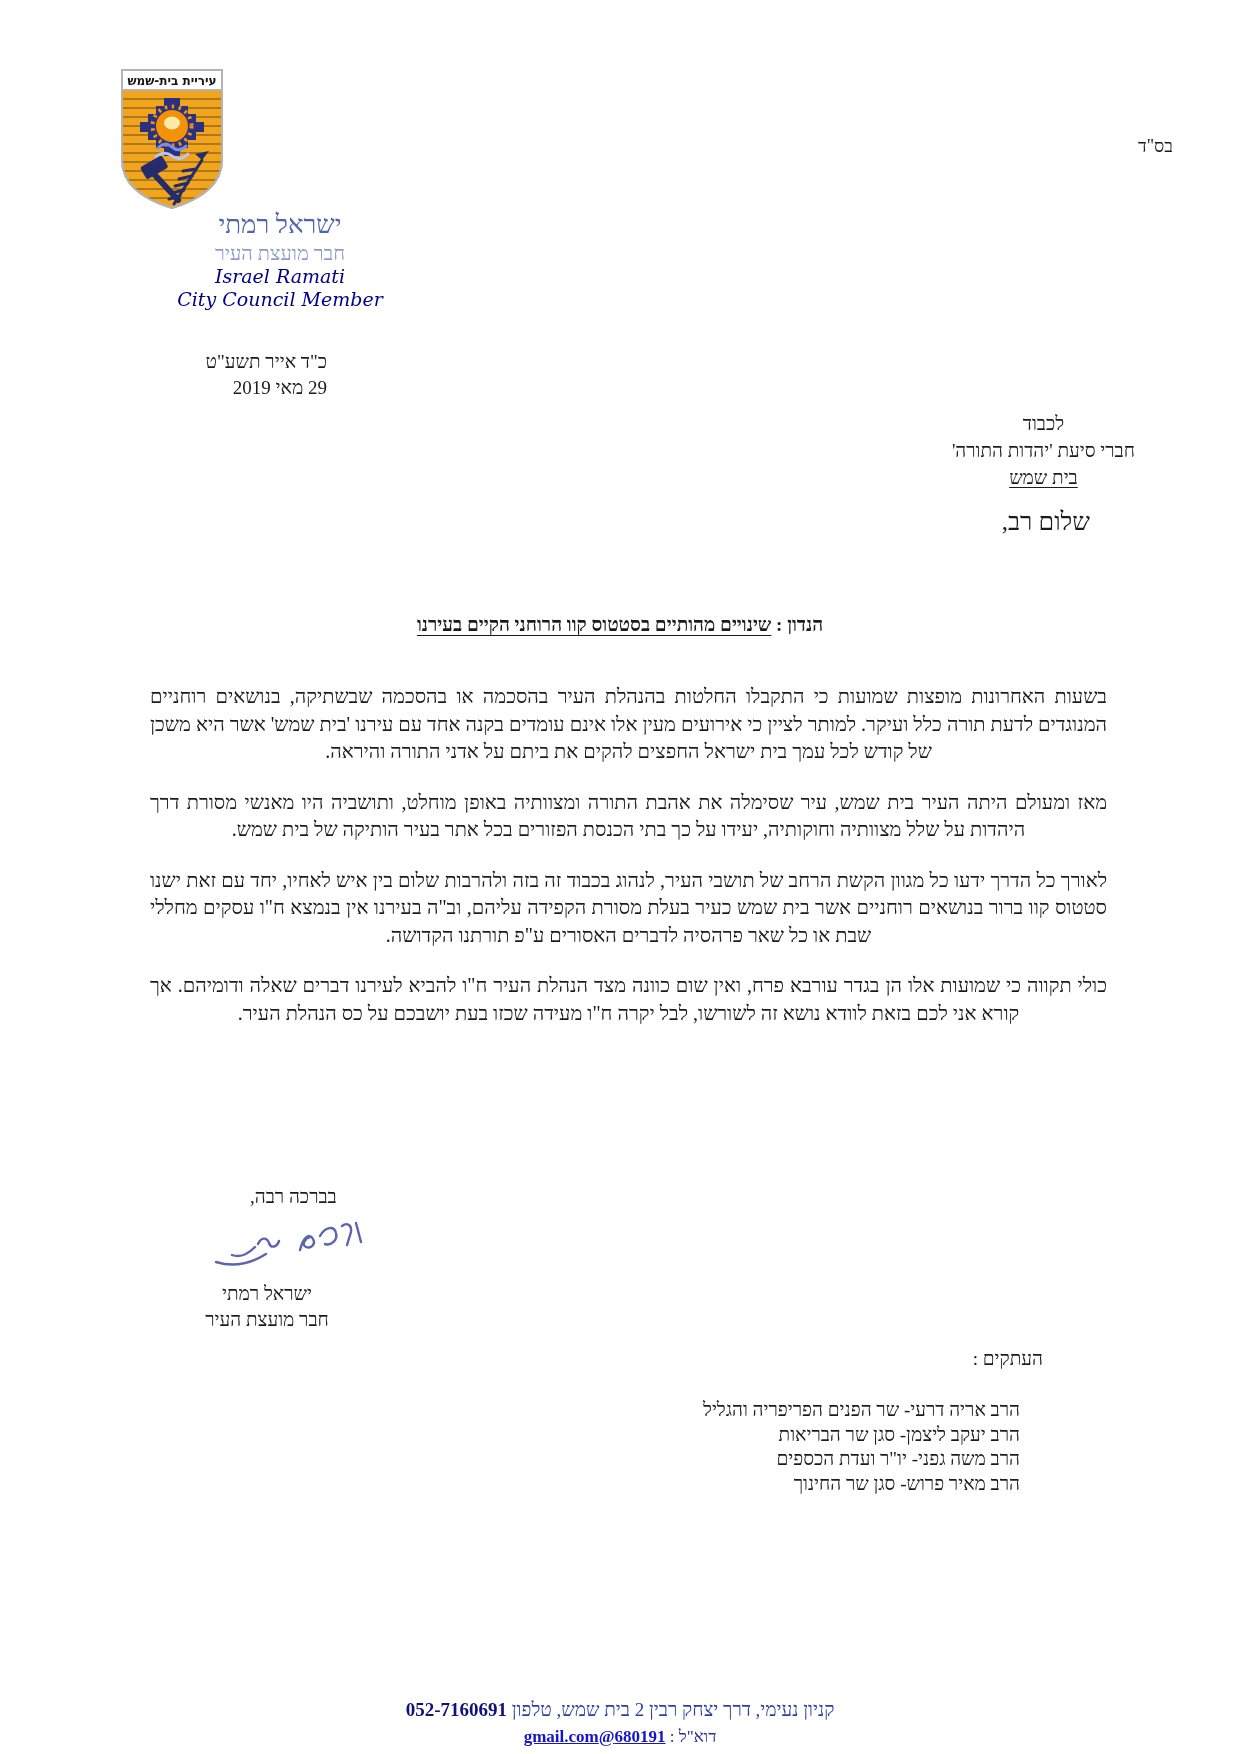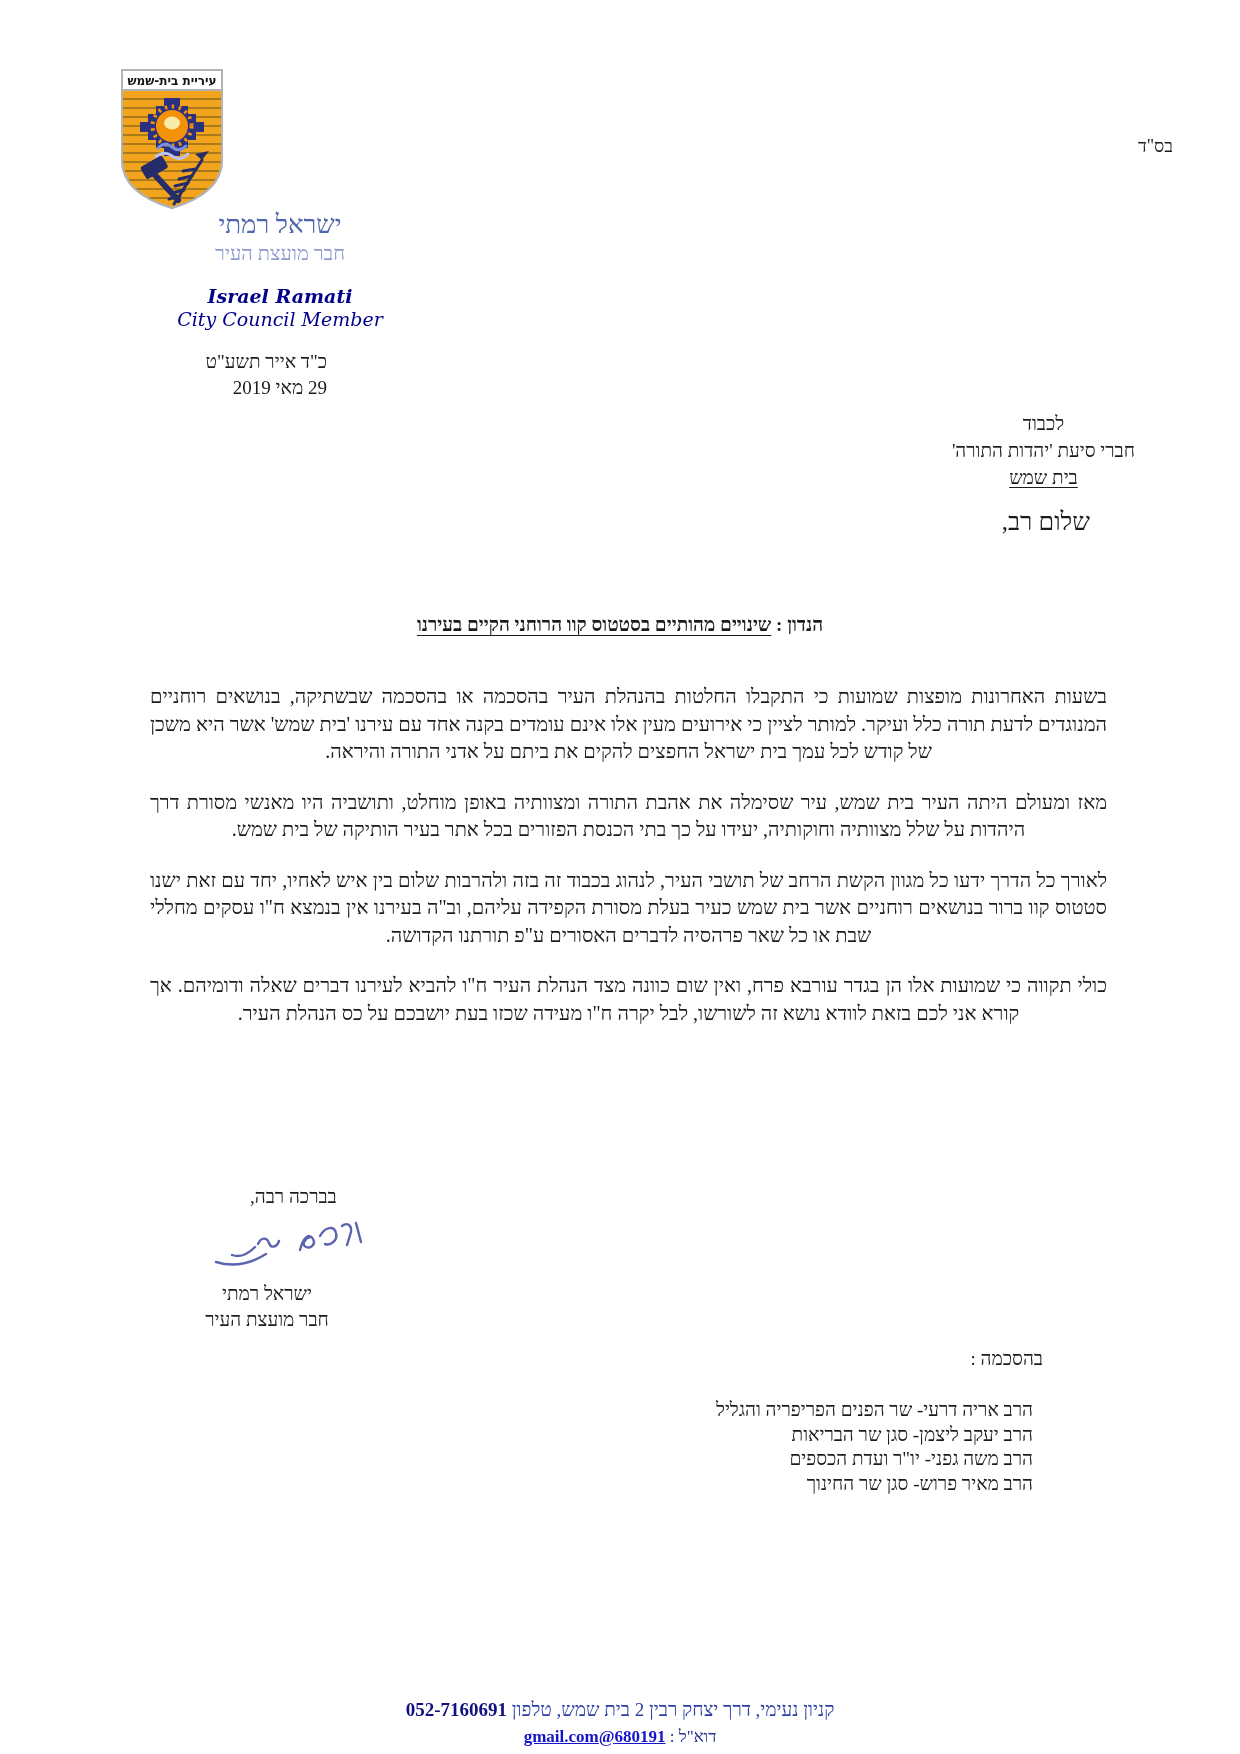--- a/index.html
+++ b/index.html
@@ -12,42 +12,42 @@
 
   .logo-wrap { position:absolute; top:60px; left:114px; width:116px; height:152px; }
 
   .head-titles { position:absolute; top:56px; left:300px; width:520px; text-align:center; color:#1a1a80; }
   .title-he { font-size:28px; font-weight:bold; font-style:italic; font-family:"DejaVu Serif","DejaVu Sans",serif; direction:rtl; }
   .title-en { font-size:25px; font-weight:bold; font-style:italic; font-family:"DejaVu Serif",serif; margin-top:3px; }
 
   .sender { position:absolute; top:210px; left:155px; width:250px; text-align:center; }
   .sender-name-he { font-size:26px; color:#4f66ad; direction:rtl; }
   .sender-role-he { font-size:20px; color:#8d9ace; direction:rtl; margin-top:2px; }
-  .sender-name-en { font-size:19px; font-weight:bold; font-style:italic; color:#00008b; font-family:"DejaVu Serif",serif; margin-top:20px; }
+  .sender-name-en { font-size:19px; font-weight:normal; font-style:italic; color:#00008b; font-family:"DejaVu Serif",serif; margin-top:0; }
   .sender-role-en { font-size:19px; font-weight:normal; font-style:italic; color:#00008b; font-family:"DejaVu Serif",serif; margin-top:1px; }
 
   .date-block { position:absolute; top:349px; left:160px; width:167px; direction:rtl; text-align:right; font-size:19px; line-height:26px; }
 
   .recipient { position:absolute; top:410px; right:105px; direction:rtl; text-align:center; font-size:19px; line-height:27px; }
   .recipient-city { text-decoration:underline; text-underline-offset:3px; }
 
   .greeting { position:absolute; top:508px; right:150px; direction:rtl; font-size:25px; }
 
   .subject { position:absolute; top:614px; left:60px; width:1120px; text-align:center; direction:rtl; font-size:19px; font-weight:bold; }
   .subject-text { text-decoration:underline; text-underline-offset:4px; }
 
   .body-text { position:absolute; top:683px; left:150px; width:957px; direction:rtl; font-size:20px; line-height:27.5px; }
   .body-text p { margin:0 0 23px 0; text-align:justify; text-align-last:center; }
 
   .closing-salutation { position:absolute; top:1186px; left:250px; direction:rtl; font-size:19px; }
   .signature-wrap { position:absolute; top:1214px; left:188px; width:200px; height:68px; }
   .sig-block { position:absolute; top:1281px; left:172px; width:190px; text-align:center; direction:rtl; font-size:19px; line-height:26px; }
 
   .copies-label { position:absolute; top:1348px; right:197px; direction:rtl; font-size:19px; }
-  .copies-list { position:absolute; top:1398px; right:207px; direction:rtl; text-align:right; font-size:19px; line-height:24.5px; }
+  .copies-list { position:absolute; top:1398px; right:220px; direction:rtl; text-align:right; font-size:19px; line-height:24.5px; }
 
   .footer { position:absolute; top:1696px; left:0; width:100%; text-align:center; direction:rtl; font-size:19px; color:#2b3ea1; line-height:27px; }
   .footer-phone { font-weight:bold; color:#10107e; }
   .footer-email-line { font-size:17px; color:#26338f; }
   .footer-email { font-weight:bold; color:#1414c8; text-decoration:underline; cursor:pointer; }
 </style>
 </head>
 <body>
 
 <div class="page">
@@ -144,21 +144,21 @@
         <path d="M28,48 c16,5 34,2 50,-8"></path>
       </g>
     </svg>
   </div>
 
   <div class="sig-block">
     <div>ישראל רמתי</div>
     <div>חבר מועצת העיר</div>
   </div>
 
-  <div class="copies-label">בהסכמה :</div>
+  <div class="copies-label">העתקים :</div>
 
   <div class="copies-list">
     <div>הרב אריה דרעי- שר הפנים הפריפריה והגליל</div>
     <div>הרב יעקב ליצמן- סגן שר הבריאות</div>
     <div>הרב משה גפני- יו"ר ועדת הכספים</div>
     <div>הרב מאיר פרוש- סגן שר החינוך</div>
   </div>
 
   <div class="footer">
     <div><span>קניון נעימי, דרך יצחק רבין 2 בית שמש, טלפון </span><span class="footer-phone">052-7160691</span></div>

